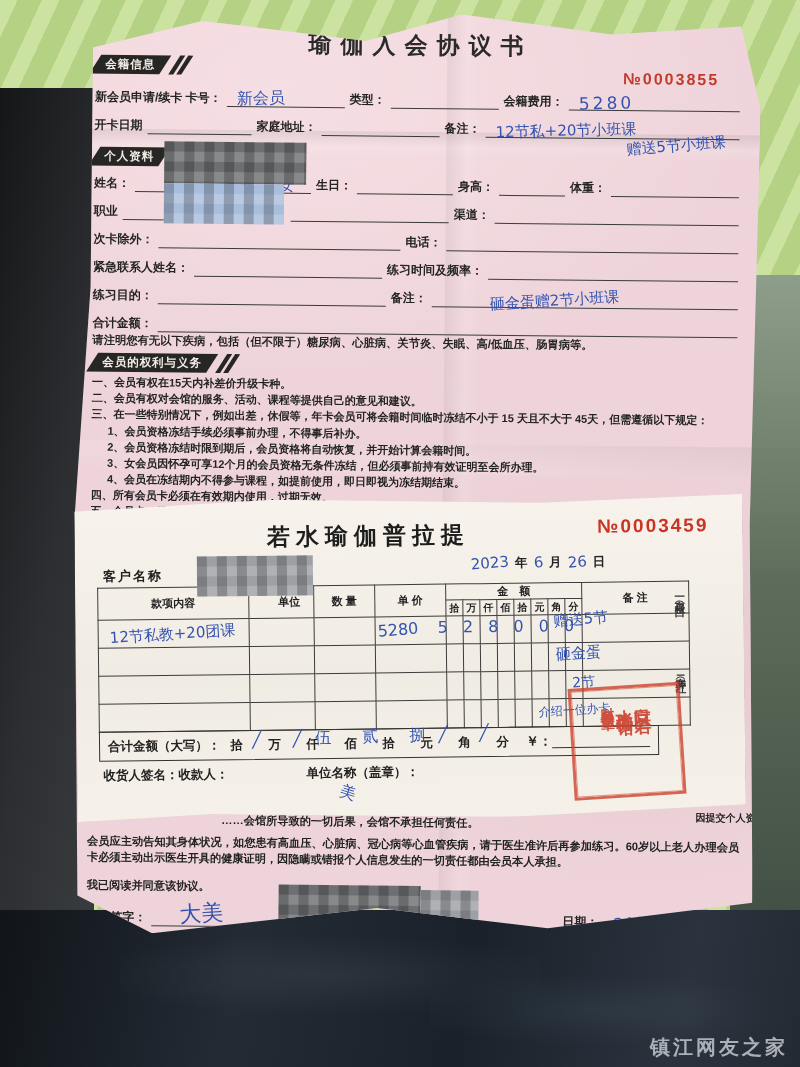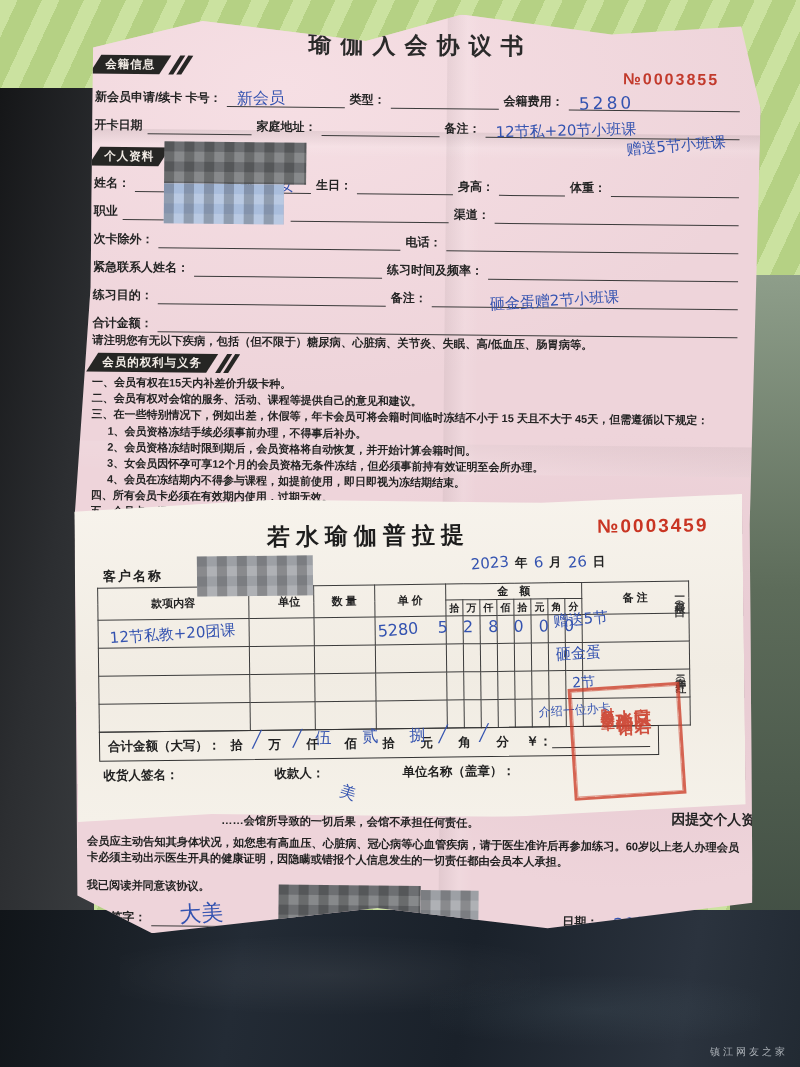--- a/index.html
+++ b/index.html
@@ -14,21 +14,21 @@
     background:linear-gradient(180deg,#8e9e8a,#5d6c5a 45%,#3e4b41);}
   .bg-bottom{position:absolute;left:0;top:910px;width:800px;height:157px;
     background:linear-gradient(100deg,#111519,#232b35 30%,#1a212a 58%,#2b333e 85%,#222a33);}
   .bg-bottom .fold{position:absolute;pointer-events:none;}
   
   .watermark{position:absolute;right:12px;bottom:10px;color:rgba(208,213,218,.78);
     text-align:center;line-height:1;z-index:9;}
   .wm-row{display:flex;align-items:center;justify-content:flex-end;gap:2px;
     font-weight:700;font-size:31px;letter-spacing:1px;}
   .wm-tld{font-size:15px;align-self:flex-end;margin-bottom:2px;letter-spacing:0;}
-  .wm-sub{font-size:10px;font-weight:400;letter-spacing:3px;margin-top:3px;}
+  .wm-sub{font-size:20px;font-weight:700;letter-spacing:3px;margin-top:3px;}
   
   .paper-pink{position:absolute;left:75px;top:14px;width:682px;height:922px;
     transform:rotate(.6deg);z-index:2;color:#242424;
     background:
       radial-gradient(120% 55% at 30% 8%,#f6dfe4 0%,rgba(246,223,228,0) 60%),
       radial-gradient(90% 45% at 82% 70%,#e6c8d0 0%,rgba(230,200,208,0) 55%),
       #eed4da;
     clip-path:polygon(2% 4%,18% 1%,42% 3%,56% 0%,78% 2%,97% 1%,100% 10%,99% 55%,100% 96%,70% 99%,45% 97%,12% 100%,1% 96%,0% 55%,2% 30%);
     box-shadow:0 8px 18px rgba(0,0,0,.35);}
   .crease{position:absolute;pointer-events:none;}
@@ -93,21 +93,21 @@
     font-size:12.5px;font-weight:700;}
   .rc-copy{position:absolute;left:598px;writing-mode:vertical-rl;font-size:10.5px;
     font-weight:700;letter-spacing:2px;color:#333;}
   .stamp{position:absolute;left:494px;top:190px;width:106px;height:106px;z-index:7;
     border:3px solid rgba(204,62,41,.85);transform:rotate(-3deg);opacity:.92;
     box-shadow:inset 0 0 0 1px rgba(204,62,41,.55);display:flex;align-items:center;
     justify-content:center;}
   .stamp-inner{writing-mode:vertical-rl;height:92px;font-size:17px;line-height:1.05;
     font-weight:700;color:#cd4331;letter-spacing:3px;}
   .stamp-inner span{display:block;}
-  .edge-frag{position:absolute;font-size:14px;font-weight:600;color:#232323;}
+  .edge-frag{position:absolute;font-size:10px;font-weight:600;color:#232323;}
 </style>
 </head>
 <body>
 
 <div class="page">
 
   <div class="bg-table"></div>
   <div class="bg-left"></div>
   <div class="bg-right"></div>
   <div class="bg-bottom">
@@ -363,21 +363,21 @@
     <div class="rc-totals">
       <span class="tl">合计金额（大写）：</span>
       <span class="tu">拾 万 仟 佰 拾 元 角 分</span>
       <span class="cy">￥：</span>
       <span class="tln"></span>
     </div>
     <div class="floating-hw hw" style="left:175px;top:228px;font-size:16px;letter-spacing:13px;transform:rotate(-1deg);">╱ ╱伍 贰 捌╱ ╱</div>
 
     <div class="rc-bottom">
       <span>收货人签名：</span>
-      <span style="margin-left:96px;">收款人：</span>
+      <span style="">收款人：</span>
       <span style="margin-left:78px;">单位名称（盖章）：</span>
     </div>
     <div class="floating-hw hw" style="left:262px;top:284px;font-size:16px;transform:rotate(18deg);">美</div>
 
     <div class="stamp">
       <div class="stamp-inner">
         <span>京口区若</span>
         <span>水瑜伽馆</span>
         <span style="font-size:14px;letter-spacing:2px;">财务专用章</span>
       </div>

